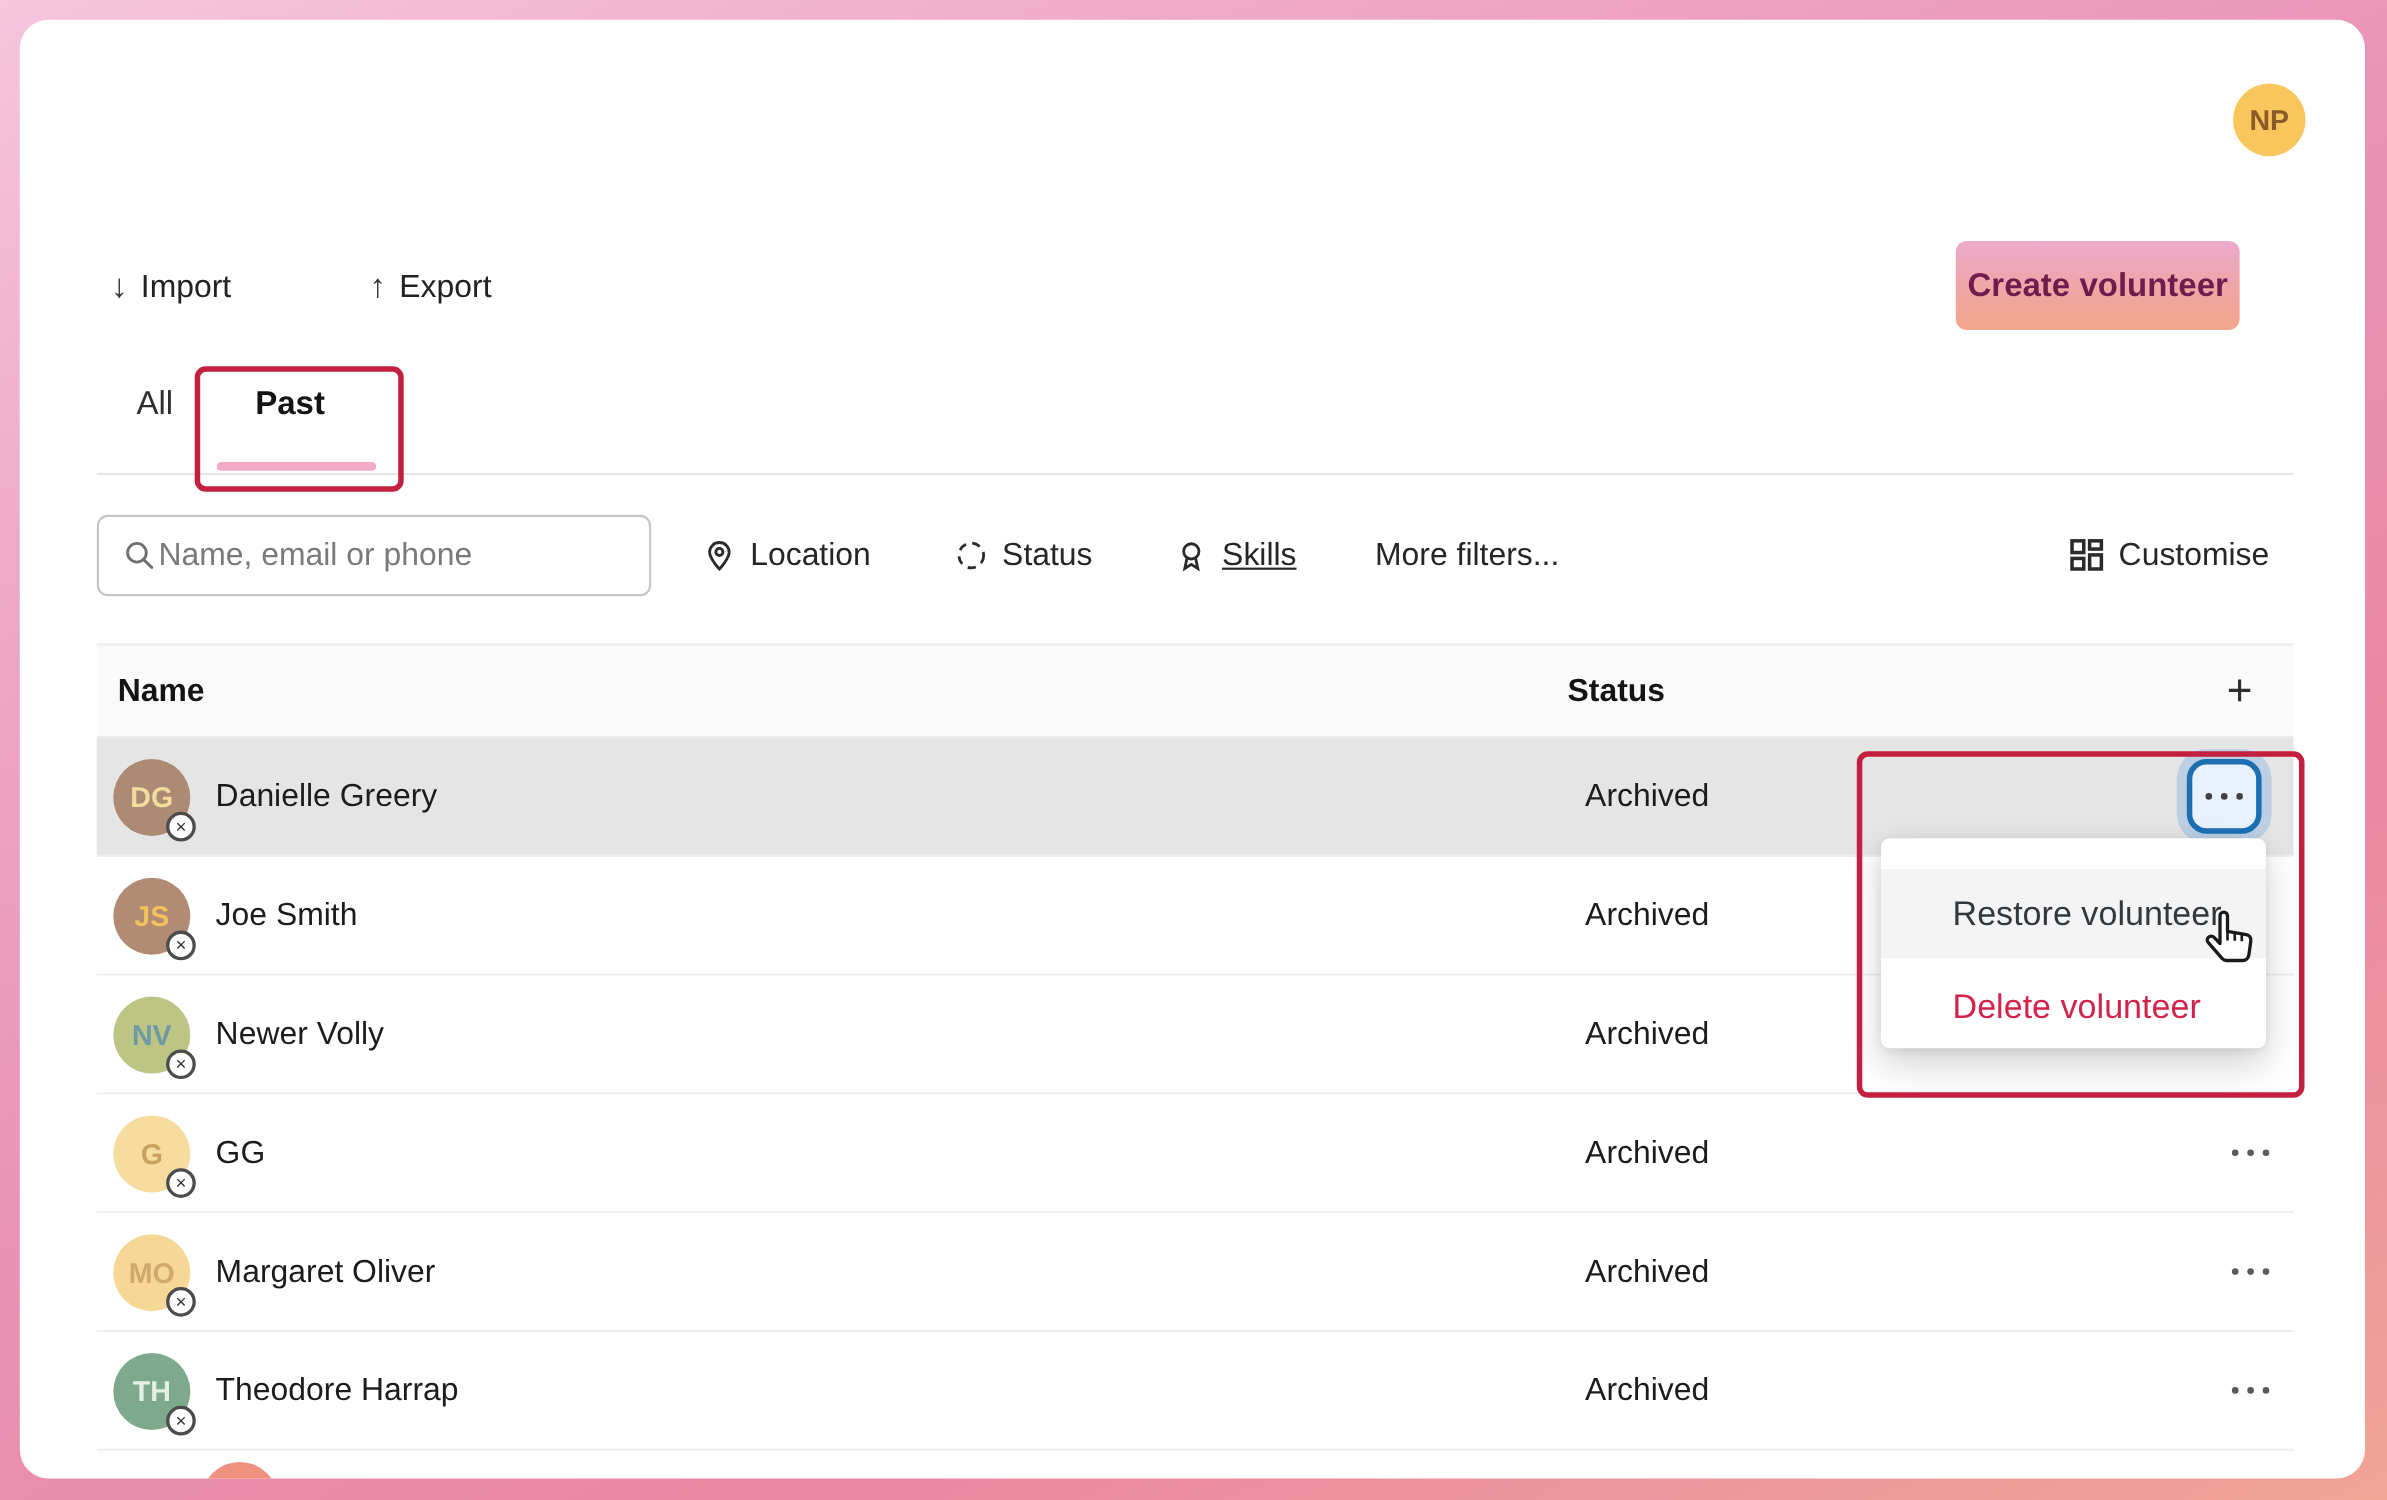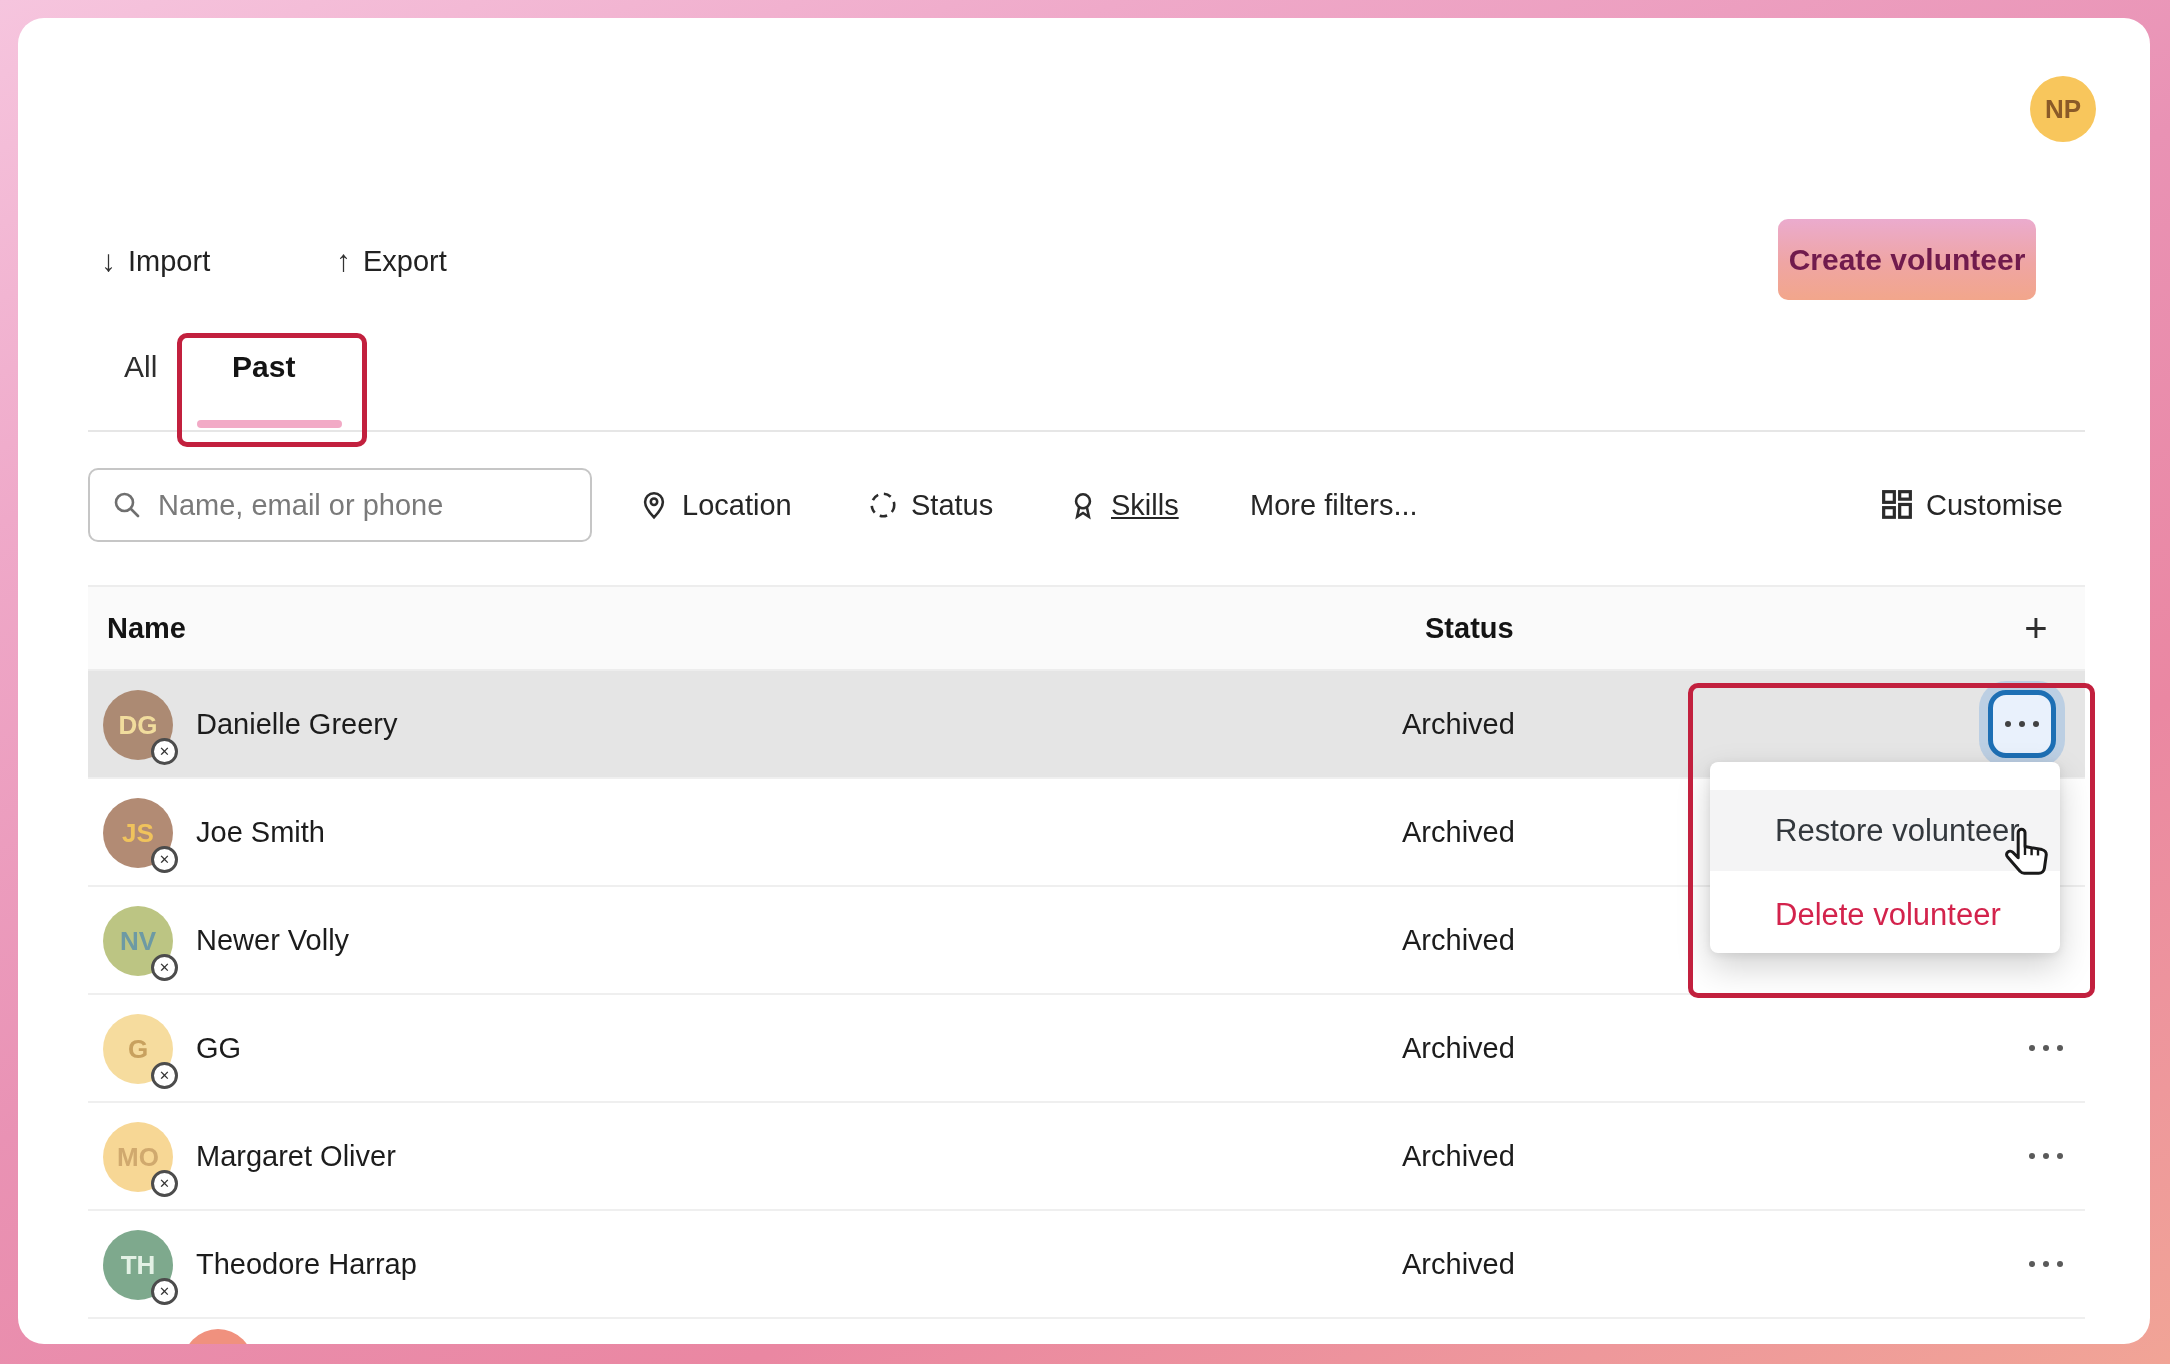--- a/index.html
+++ b/index.html
@@ -29,21 +29,21 @@
   }
   
   .tab{position:absolute;top:332px;font-size:30px;color:#2e2e2e;cursor:pointer;}
   .tab-all{left:106px;}
   .tab-past{left:214px;font-weight:700;color:#141414;}
   .tab-underline{position:absolute;left:179px;top:402px;width:145px;height:8px;border-radius:4px;background:#f2aac6;}
   .tab-divider{position:absolute;left:70px;top:412px;width:1997px;height:2px;background:#e6e6e6;}
   
   .search-box{position:absolute;left:70px;top:450px;width:504px;height:74px;border:2px solid #c6c6c6;border-radius:10px;
     display:flex;align-items:center;box-sizing:border-box;padding-left:22px;background:#fff;}
-  .search-box input{border:none;outline:none;font-size:29px;color:#333;width:420px;margin-left:14px;font-family:inherit;background:transparent;}
+  .search-box input{border:none;outline:none;font-size:29px;color:#333;width:420px;font-family:inherit;background:transparent;}
   .search-box input::placeholder{color:#7a7a7a;}
   .filter{position:absolute;top:450px;height:74px;display:flex;align-items:center;gap:13px;font-size:29px;color:#262626;cursor:pointer;}
   .f-location{left:621px;}
   .f-status{left:850px;}
   .f-skills{left:1050px;text-decoration:underline;}
   .f-more{left:1232px;}
   .f-customise{left:1863px;}
   .icon-stroke{stroke:#2b2b2b;fill:none;stroke-width:2.4px;}
   
   .table{position:absolute;left:70px;top:567px;width:1997px;}
@@ -52,21 +52,21 @@
   .th-name{position:absolute;left:19px;}
   .th-status{position:absolute;left:1337px;}
   .th-add{position:absolute;left:1918px;width:60px;text-align:center;font-weight:400;font-size:40px;color:#2e2e2e;cursor:pointer;}
   .trow{height:108px;position:relative;display:flex;align-items:center;border-bottom:2px solid #efefef;box-sizing:border-box;background:#fff;}
   .trow.highlight{background:#e5e5e5;}
   .avatar-wrap{position:absolute;left:15px;width:70px;height:70px;top:19px;}
   .avatar{width:70px;height:70px;border-radius:50%;display:flex;align-items:center;justify-content:center;font-size:26px;font-weight:700;}
   .arch-badge{position:absolute;right:-5px;bottom:-5px;width:27px;height:27px;border-radius:50%;background:#fff;
     border:3px solid #4c4c4c;box-sizing:border-box;display:flex;align-items:center;justify-content:center;font-size:13px;color:#333;font-weight:700;}
   .cell-name{position:absolute;left:108px;font-size:29px;color:#1c1c1c;text-align:center;}
-  .cell-status{position:absolute;left:1314px;font-size:29px;color:#1c1c1c;}
+  .cell-status{position:absolute;left:1353px;font-size:29px;color:#1c1c1c;}
   .dots{position:absolute;left:1935px;width:46px;display:flex;justify-content:center;gap:8px;cursor:pointer;}
   .dots i{width:6px;height:6px;border-radius:50%;background:#5a5a5a;}
   .partial-row{height:26px;position:relative;overflow:visible;}
   .partial-avatar{position:absolute;left:95px;top:10px;width:70px;height:70px;border-radius:50%;}
   
   .annotation{position:absolute;border:5px solid #c2203e;border-radius:10px;pointer-events:none;z-index:40;}
   .ann-past{left:177px;top:333px;width:180px;height:104px;}
   .ann-menu{left:1688px;top:683px;width:397px;height:305px;z-index:60;}
   .dots-focused{
     position:absolute;left:1988px;top:690px;width:68px;height:68px;border-radius:18px;z-index:30;

